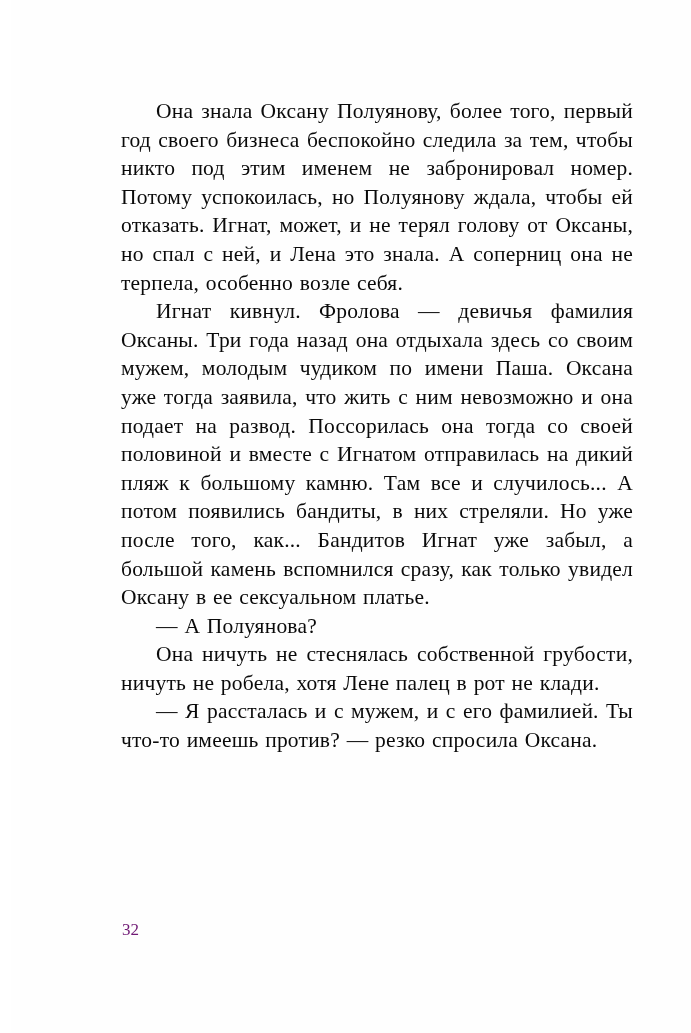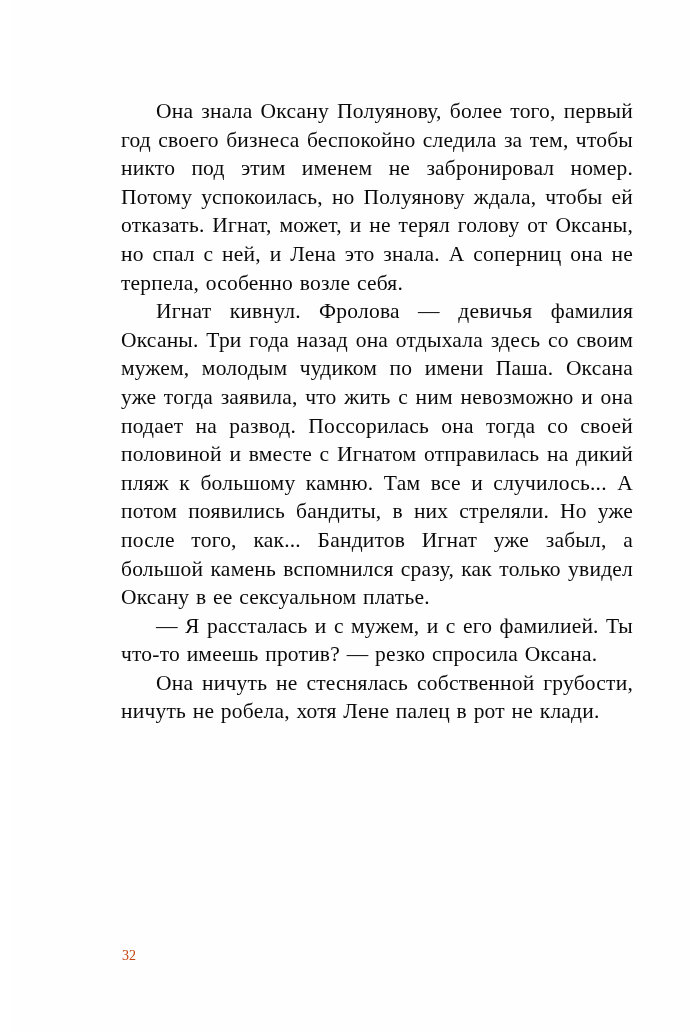--- a/index.html
+++ b/index.html
@@ -29,30 +29,31 @@
     }
     .page-text p.para {
       margin: 0;
       padding: 0;
       text-indent: 35px;
       word-spacing: 0.05em;
     }
     .page-number {
       position: absolute;
       left: 111px;
-      top: 942px;
-      font-size: 14px;
+      top: 916px;
+      font-size: 17px;
       line-height: 28px;
-      color: #c2410c;
+      color: #701a75;
     }
   </style>
 </head>
 <body>
 
 <div class="book-page">
   <div class="page-text">
       <p class="para">Она знала Оксану Полуянову, более того, первый год своего бизнеса беспокойно следила за тем, чтобы никто под этим именем не забронировал номер. Потому успокоилась, но Полуянову ждала, чтобы ей отказать. Игнат, может, и не терял голову от Оксаны, но спал с ней, и Лена это знала. А соперниц она не терпела, особенно возле себя.</p>
       <p class="para">Игнат кивнул. Фролова — девичья фамилия Оксаны. Три года назад она отдыхала здесь со своим мужем, молодым чудиком по имени Паша. Оксана уже тогда заявила, что жить с ним невозможно и она подает на развод. Поссорилась она тогда со своей половиной и вместе с Игнатом отправилась на дикий пляж к большому камню. Там все и случилось... А потом появились бандиты, в них стреляли. Но уже после того, как... Бандитов Игнат уже забыл, а большой камень вспомнился сразу, как только увидел Оксану в ее сексуальном платье.</p>
+      <p class="para">— А Полуянова?</p>
+      <p class="para">Она ничуть не стеснялась собственной грубости, ничуть не робела, хотя Лене палец в рот не клади.</p>
       <p class="para">— Я рассталась и с мужем, и с его фамилией. Ты что-то имеешь против? — резко спросила Оксана.</p>
-      <p class="para">Она ничуть не стеснялась собственной грубости, ничуть не робела, хотя Лене палец в рот не клади.</p>
     </div>
   <div class="page-number">32</div>
 </div>
 
 </body></html>

